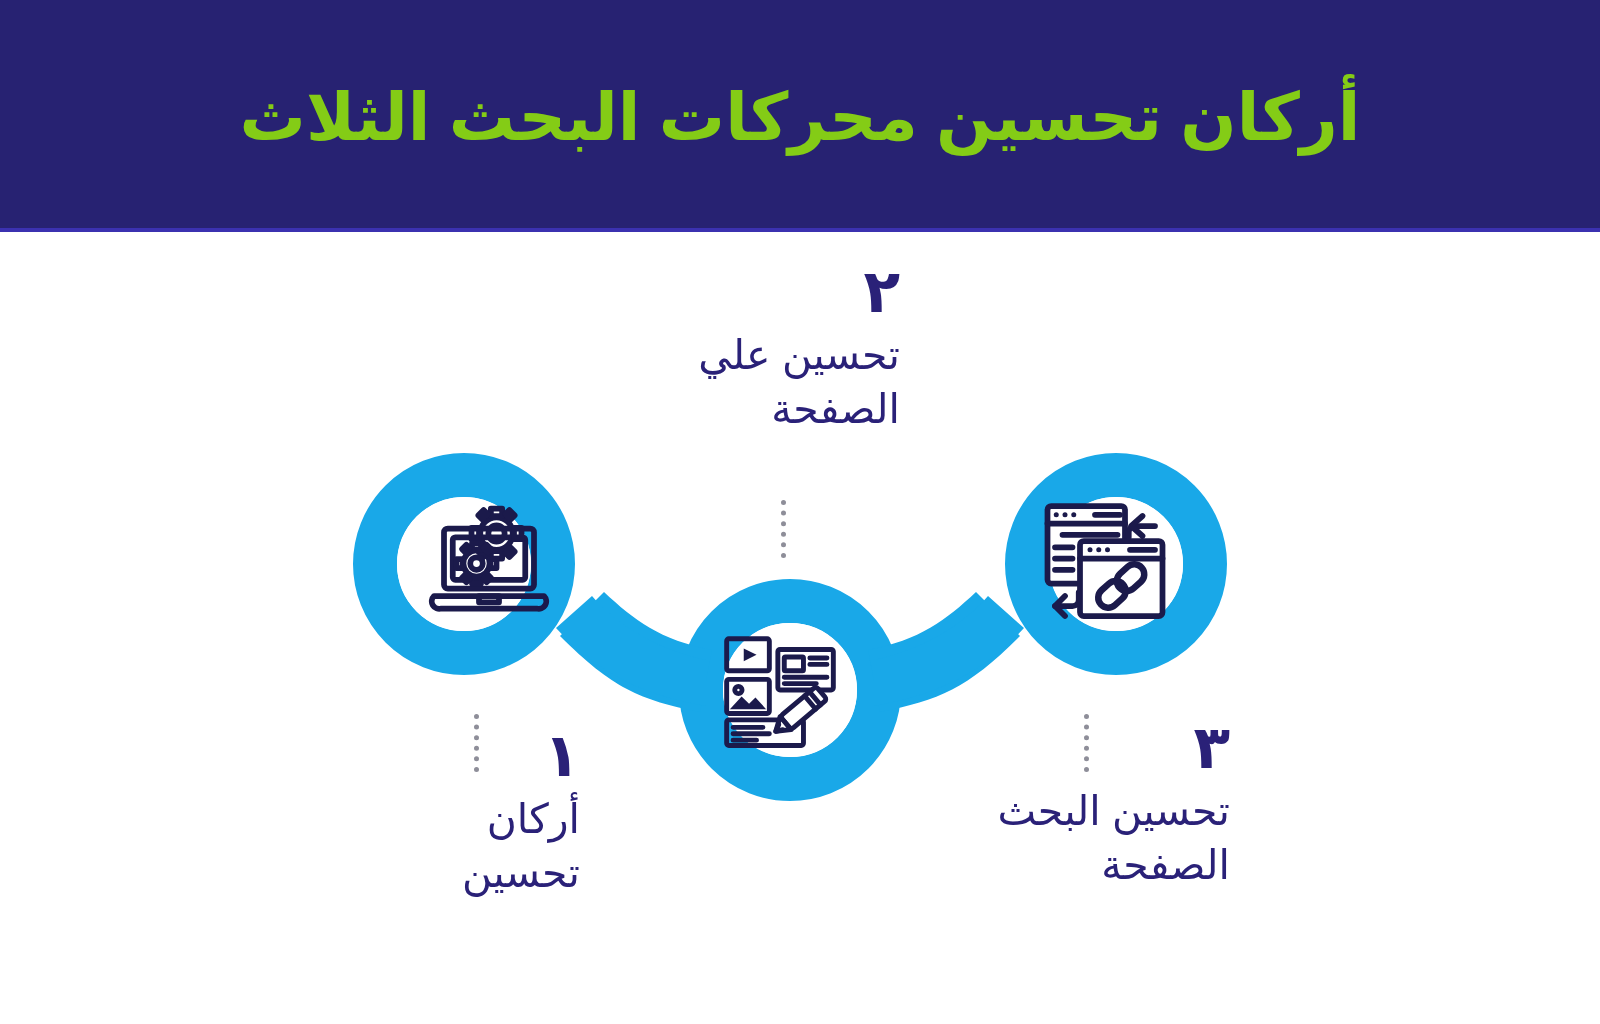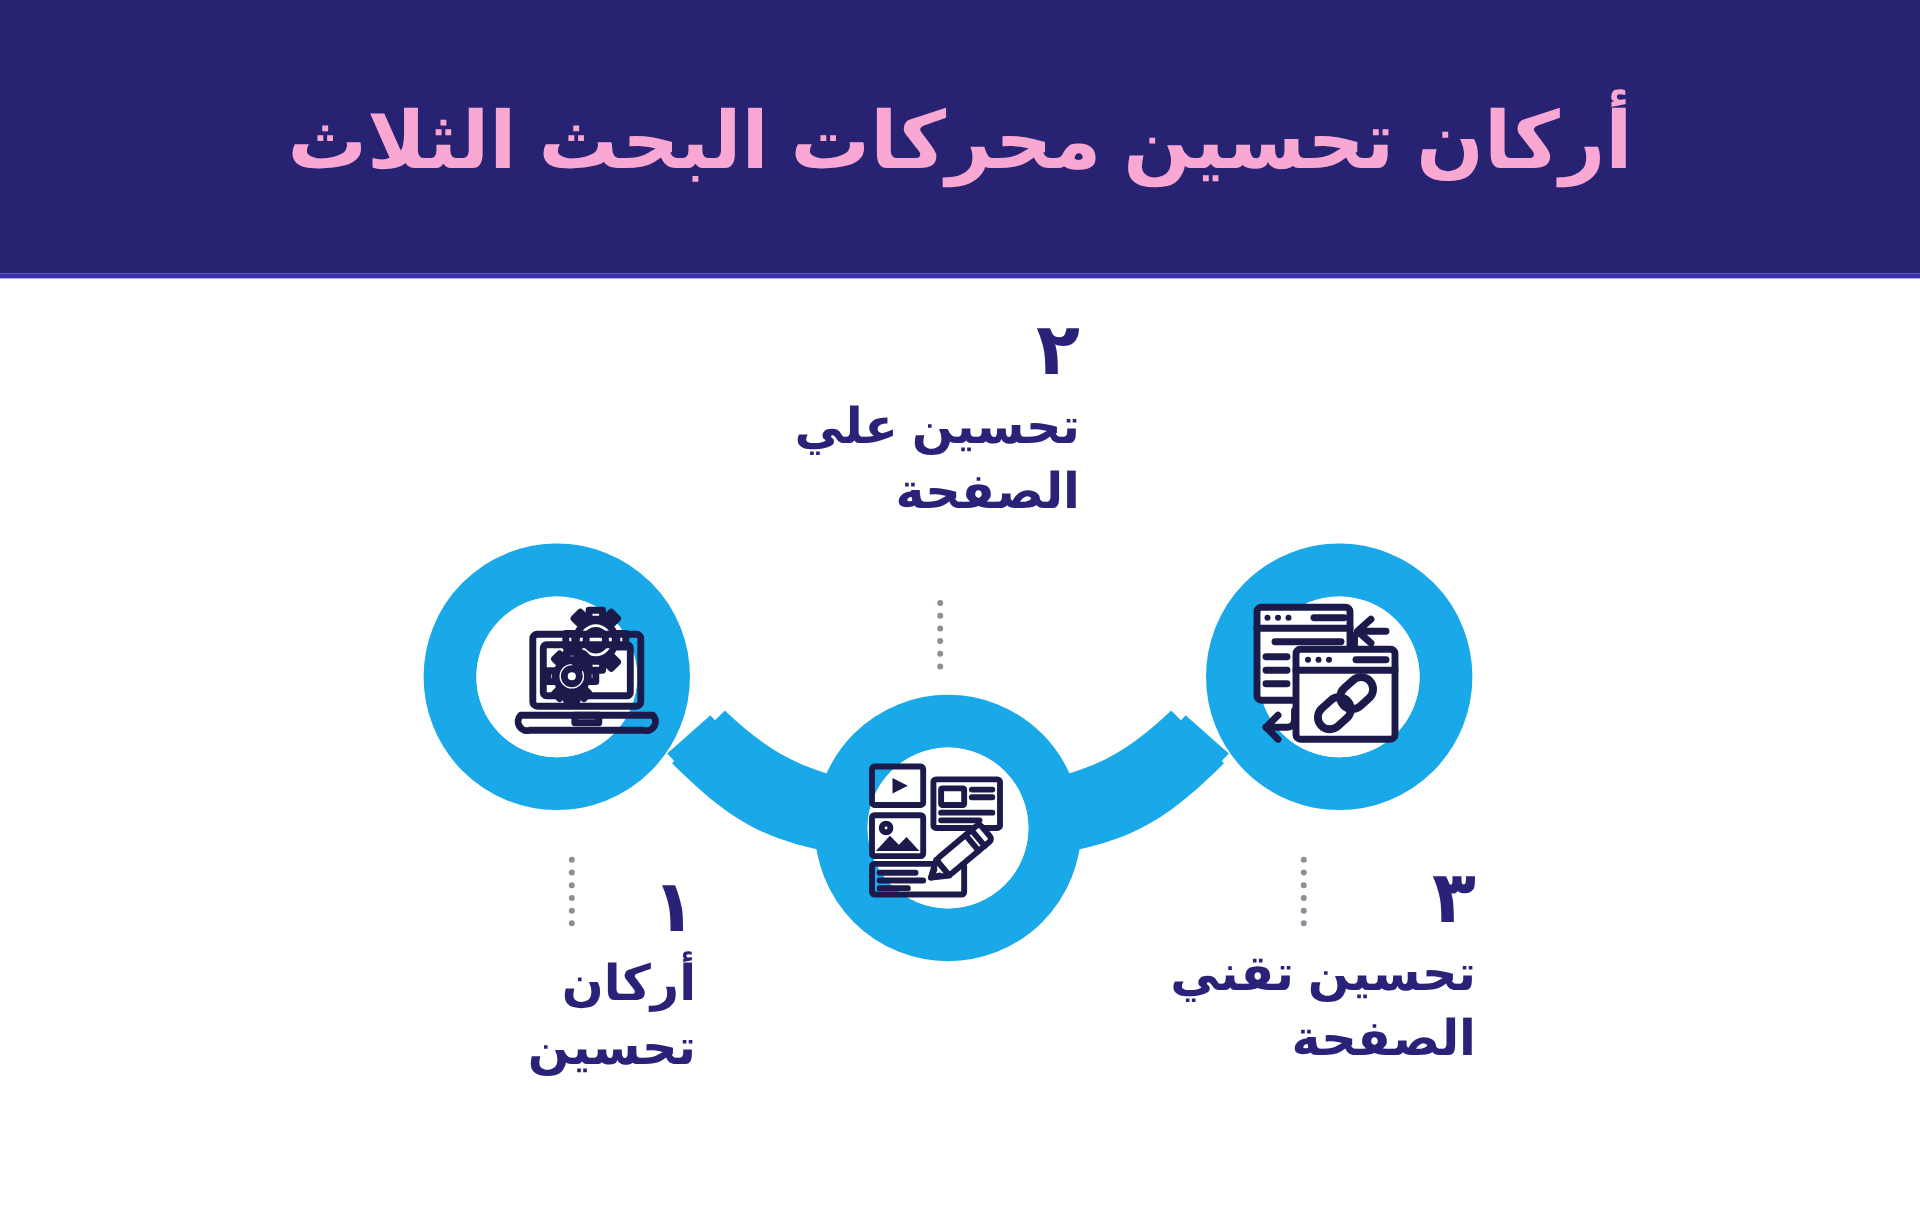--- a/index.html
+++ b/index.html
@@ -34,21 +34,21 @@
   }
   .header-rule {
     position: absolute;
     left: 0;
     top: 228px;
     width: 1600px;
     height: 4px;
     background: #3b31b0;
   }
   .header-title {
-    color: #f9a8d4;
+    color: #84cc16;
     font-size: 66px;
     font-weight: bold;
     line-height: 1.25;
     direction: rtl;
     unicode-bidi: isolate;
     text-align: center;
     white-space: nowrap;
     letter-spacing: 0.5px;
     margin-top: 6px;
   }
@@ -93,21 +93,21 @@
     text-align: right;
   }
   .step-number {
     font-size: 60px;
     font-weight: bold;
     line-height: 1.0;
     margin-bottom: 6px;
   }
   .step-text {
     font-size: 41px;
-    font-weight: bold;
+    font-weight: normal;
     line-height: 1.32;
   }
 
   #label-onpage {
     left: 600px;
     top: 262px;
     width: 300px;
   }
   #label-technical {
     left: 330px;
@@ -303,17 +303,17 @@
   </div>
 
   <div class="step-label" id="label-technical">
     <div class="step-number">١</div>
     <div class="step-text">أركان</div>
     <div class="step-text">تحسين</div>
   </div>
 
   <div class="step-label" id="label-offpage">
     <div class="step-number">٣</div>
-    <div class="step-text">تحسين تقني</div>
+    <div class="step-text">تحسين البحث</div>
     <div class="step-text">الصفحة</div>
   </div>
 
 </div>
 
 </body></html>

